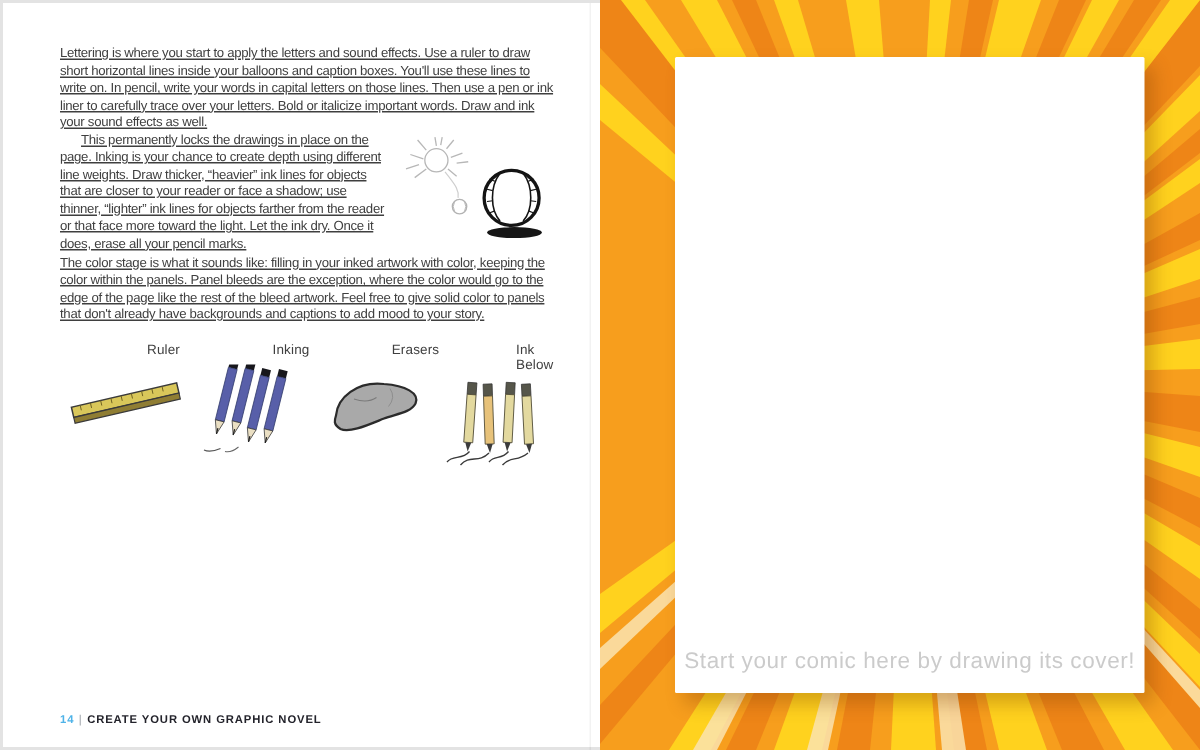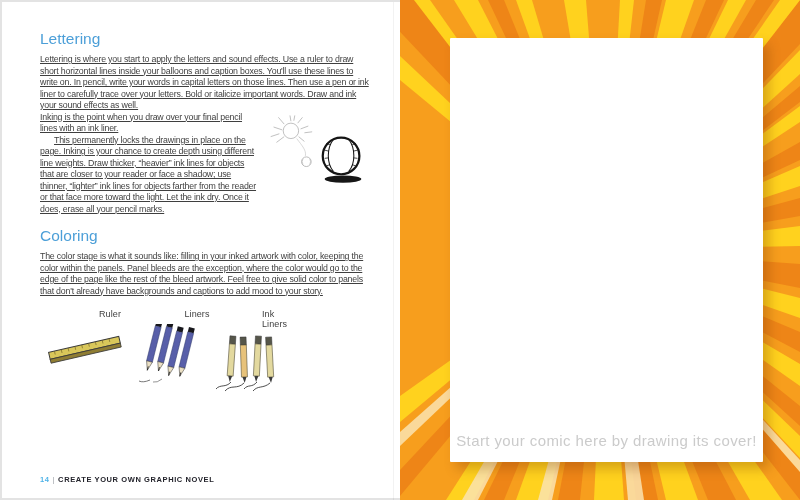--- a/index.html
+++ b/index.html
@@ -67,26 +67,24 @@
     font-size:15px; letter-spacing:0.4px;
   }
 </style>
 </head>
 <body>
 
 <div class="spread">
 
   <section class="page-left">
 
-    <h2 class="sec">Lettering</h2>
     <p>Lettering is where you start to apply the letters and sound effects. Use a ruler to draw short horizontal lines inside your balloons and caption boxes. You'll use these lines to write on. In pencil, write your words in capital letters on those lines. Then use a pen or ink liner to carefully trace over your letters. Bold or italicize important words. Draw and ink your sound effects as well.</p>
 
     <div class="inking-row">
       <div class="inking-text">
-        <p>Inking is the point when you draw over your final pencil lines with an ink liner.</p>
         <p class="indent">This permanently locks the drawings in place on the page. Inking is your chance to create depth using different line weights. Draw thicker, “heavier” ink lines for objects that are closer to your reader or face a shadow; use thinner, “lighter” ink lines for objects farther from the reader or that face more toward the light. Let the ink dry. Once it does, erase all your pencil marks.</p>
       </div>
       <div class="inking-art">
         <svg viewBox="0 0 112 80" width="108" height="80">
 
           <g stroke="#b7b7b7" stroke-width="0.9" fill="none">
             <circle cx="30" cy="16" r="8"></circle>
             <line x1="30" y1="6" x2="29" y2="0"></line>
             <line x1="33" y1="5.5" x2="34" y2="0"></line>
             <line x1="37" y1="8" x2="42" y2="2"></line>
@@ -119,21 +117,20 @@
             <line x1="70.5" y1="51" x2="66.5" y2="52.5"></line>
             <line x1="93.5" y1="30.5" x2="97.5" y2="29"></line>
             <line x1="95" y1="37" x2="99" y2="36"></line>
             <line x1="95" y1="44" x2="99" y2="44.5"></line>
             <line x1="93.5" y1="51" x2="97.5" y2="52.5"></line>
           </g>
         </svg>
       </div>
     </div>
 
-    <h2 class="sec">Coloring</h2>
     <p>The color stage is what it sounds like: filling in your inked artwork with color, keeping the color within the panels. Panel bleeds are the exception, where the color would go to the edge of the page like the rest of the bleed artwork. Feel free to give solid color to panels that don't already have backgrounds and captions to add mood to your story.</p>
 
 
     <div class="tools-row">
 
       <div class="tool tool-ruler">
         <div class="tool-label">Ruler</div>
         <svg viewBox="0 0 90 52" width="90" height="52">
           <g transform="rotate(-13 45 26)">
             <rect x="8" y="20" width="72" height="7" fill="#d9c75a" stroke="#3a3a3a" stroke-width="1"></rect>
@@ -147,21 +144,21 @@
                 <line x1="49" y1="20" x2="49" y2="23.5"></line>
               <line x1="56" y1="20" x2="56" y2="23.5"></line>
                 <line x1="63" y1="20" x2="63" y2="23.5"></line>
               <line x1="70" y1="20" x2="70" y2="23.5"></line>
             </g>
           </g>
         </svg>
       </div>
 
       <div class="tool tool-pencils">
-        <div class="tool-label">Liners</div>
+        <div class="tool-label">Inking</div>
         <svg viewBox="0 0 80 60" width="80" height="60">
           <g transform="rotate(14 40 30)">
             <g>
               <rect x="16" y="2" width="6" height="5" fill="#17171c"></rect>
               <rect x="16" y="7" width="6" height="36" fill="#585fa9" stroke="#303a6b" stroke-width="0.5"></rect>
               <polygon points="16,43 22,43 19,52" fill="#eadfc3" stroke="#3a3a3a" stroke-width="0.5"></polygon>
               <line x1="19" y1="48" x2="19" y2="52" stroke="#222" stroke-width="0.8"></line>
             </g>
             <g>
               <rect x="27" y="0" width="6" height="5" fill="#17171c"></rect>
@@ -180,23 +177,31 @@
               <rect x="49" y="5" width="6" height="36" fill="#585fa9" stroke="#303a6b" stroke-width="0.5"></rect>
               <polygon points="49,41 55,41 52,50" fill="#eadfc3" stroke="#3a3a3a" stroke-width="0.5"></polygon>
               <line x1="52" y1="46" x2="52" y2="50" stroke="#222" stroke-width="0.8"></line>
             </g>
           </g>
           <path d="M17,56 q-7,3 -11,1" stroke="#555" stroke-width="0.8" fill="none"></path>
           <path d="M29,55 q-5,4 -9,3" stroke="#666" stroke-width="0.7" fill="none"></path>
         </svg>
       </div>
 
+      <div class="tool tool-erasers">
+        <div class="tool-label">Erasers</div>
+        <svg viewBox="0 0 86 56" width="86" height="56">
+          <path d="M14,34 C15,22 28,11 46,13 C60,14 70,19 67,26 C64,32 54,33 46,36 C36,40 23,46 17,43 C12,40 13,37 14,34 Z" fill="#a9a9a9" stroke="#2b2b2b" stroke-width="1.5"></path>
+          <path d="M26,23 Q35,26 41,22" stroke="#7a7a7a" stroke-width="0.7" fill="none"></path>
+          <path d="M50,16 Q54,22 49,28" stroke="#8a8a8a" stroke-width="0.6" fill="none"></path>
+        </svg>
+      </div>
 
       <div class="tool tool-inkliners">
-        <div class="tool-label">Ink Liners</div>
+        <div class="tool-label">Ink Below</div>
         <svg viewBox="0 0 80 62" width="80" height="62">
           <g transform="rotate(4 17 30)">
             <rect x="14" y="2" width="6" height="8" fill="#56564a" stroke="#333" stroke-width="0.5"></rect>
             <rect x="14" y="10" width="6" height="32" fill="#e3d99f" stroke="#55503a" stroke-width="0.6"></rect>
             <polygon points="15,42 19,42 17,48" fill="#3b3b3b"></polygon>
           </g>
           <g transform="rotate(-2 30 30)">
             <rect x="27" y="3" width="6" height="8" fill="#56564a" stroke="#333" stroke-width="0.5"></rect>
             <rect x="27" y="11" width="6" height="32" fill="#e7c27a" stroke="#55503a" stroke-width="0.6"></rect>
             <polygon points="28,43 32,43 30,49" fill="#3b3b3b"></polygon>

